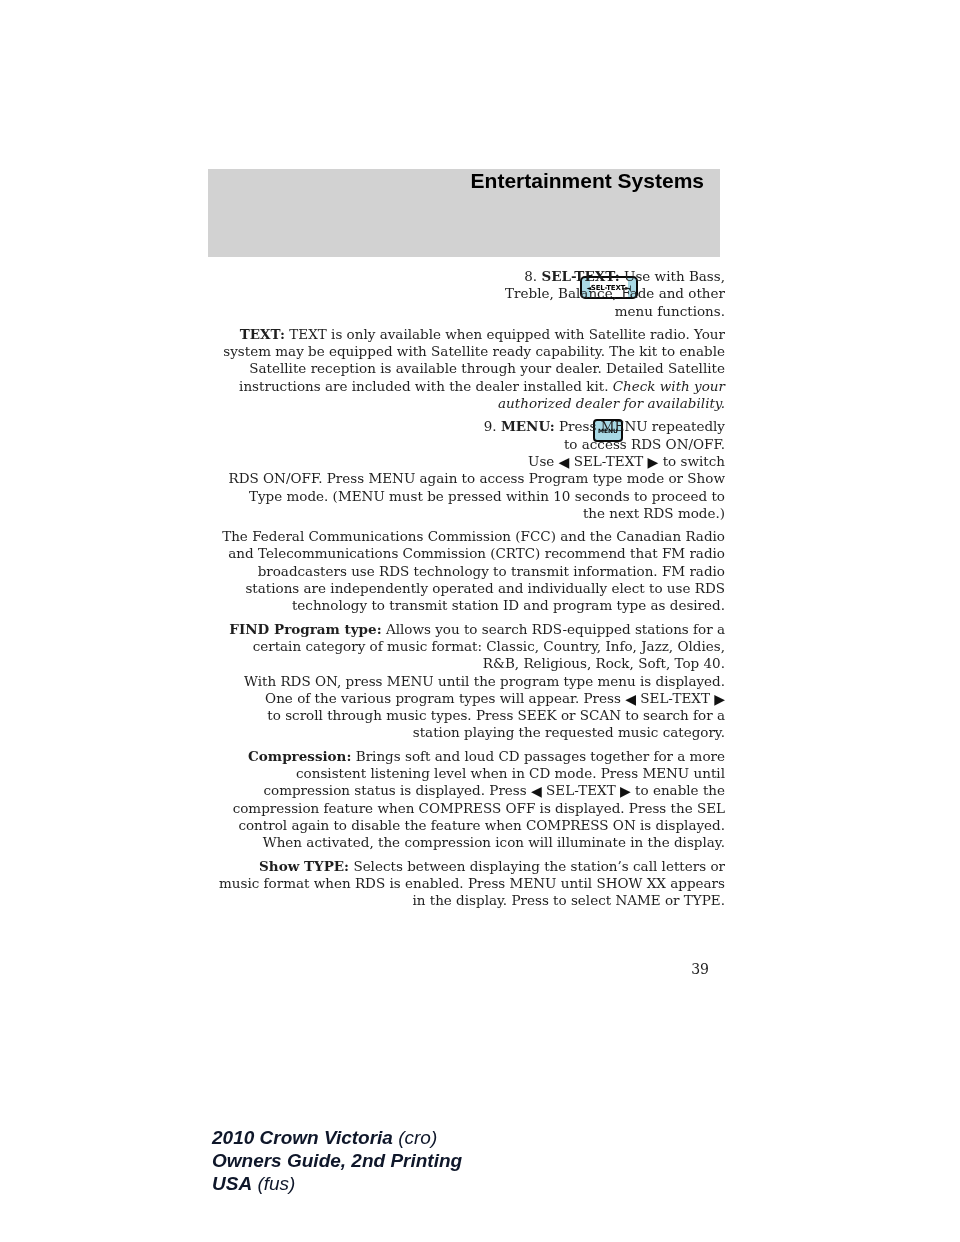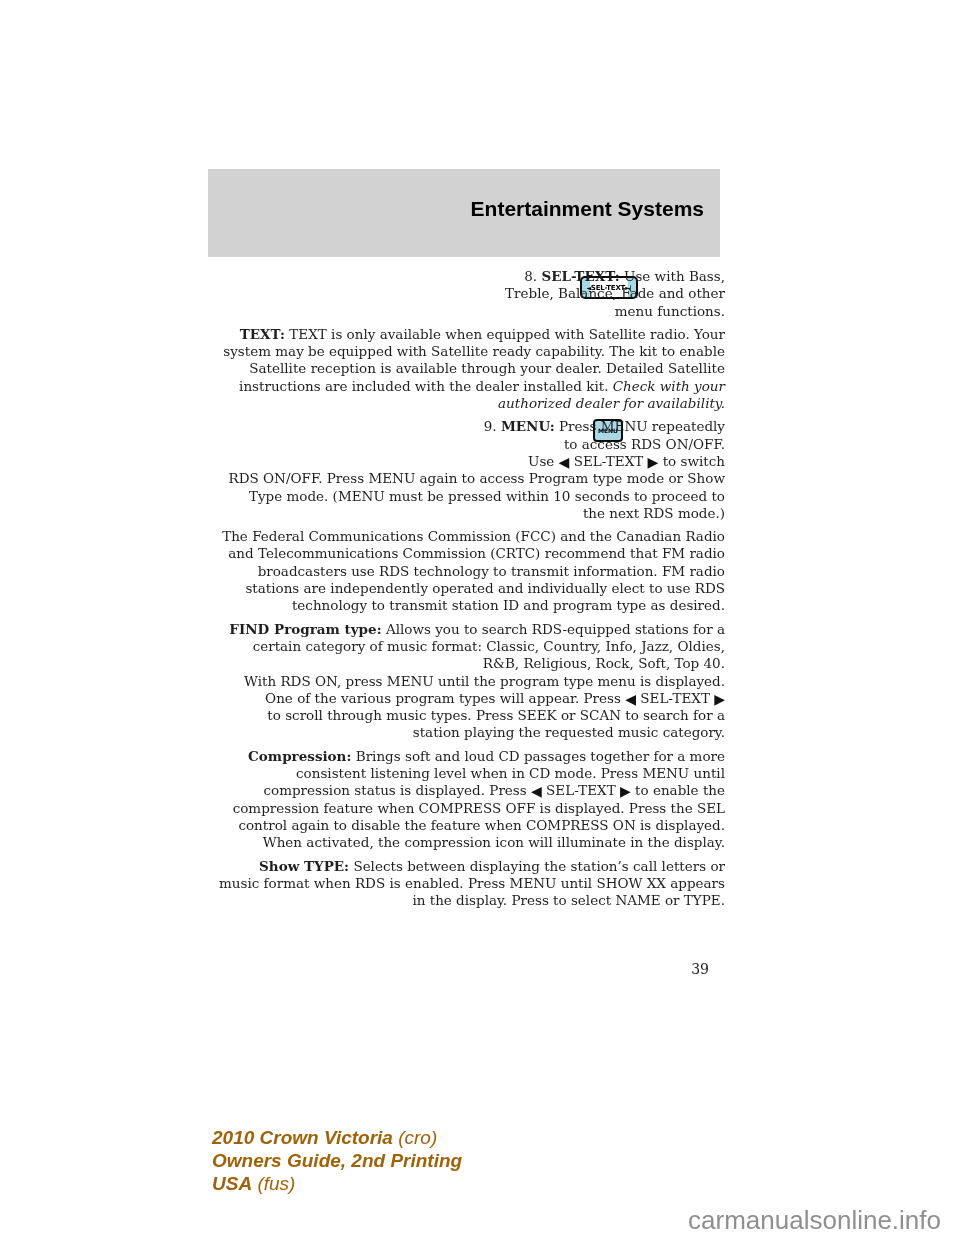--- a/index.html
+++ b/index.html
@@ -3,21 +3,21 @@
 <meta charset="utf-8">
 <style>
   html,body { margin:0; padding:0; background:#ffffff; }
   .page {
     position:relative; width:960px; height:1242px; background:#ffffff;
     font-family:"DejaVu Serif", serif; color:#1f1f1f; overflow:hidden;
   }
   .header-bar {
     position:absolute; left:208px; top:169px; width:512px; height:88px;
     background:#d2d2d2; box-sizing:border-box;
-    display:flex; align-items:center; justify-content:flex-end;
+    display:flex; align-items:flex-start; justify-content:flex-end;
     padding:0 16px 8px 0;
   }
   .header-title {
     font-family:"Liberation Sans", sans-serif; font-weight:bold;
     font-size:21px; color:#000;
   }
   .content {
     position:absolute; left:213px; top:268px; width:512px;
     font-size:13.5px; line-height:17.3px;text-align:right;
   }
@@ -43,21 +43,21 @@
     background:#a9d9e5; display:flex; align-items:center; justify-content:center;
     font-family:"DejaVu Sans", sans-serif; font-weight:bold; font-size:6px; color:#000;
   }
   .page-num {
     position:absolute; left:201px; top:961px; width:508px;
     text-align:right; font-size:14px;
   }
   .footer {
     position:absolute; left:212px; top:1126px;
     font-family:"Liberation Sans", sans-serif; font-style:italic;
-    font-size:19px; line-height:23px; color:#a16207; font-weight:bold;
+    font-size:19px; line-height:23px; color:#0f172a; font-weight:bold;
   }
   .footer .norm { font-weight:normal; }
   .watermark {
     position:absolute; right:19px; top:1205px;
     font-family:"Liberation Sans", sans-serif; font-size:26px; color:#8f8f8f;
   }
 </style>
 </head>
 <body>
 
@@ -125,15 +125,14 @@
   </div>
 
   <div class="page-num">39</div>
 
   <div class="footer">
     <div><span>2010 Crown Victoria</span><span class="norm"> (cro)</span></div>
     <div><span>Owners Guide, 2nd Printing</span></div>
     <div><span>USA</span><span class="norm"> (fus)</span></div>
   </div>
 
-  <div class="watermark">carmanualsonline.info</div>
 
 </div>
 
 </body></html>

